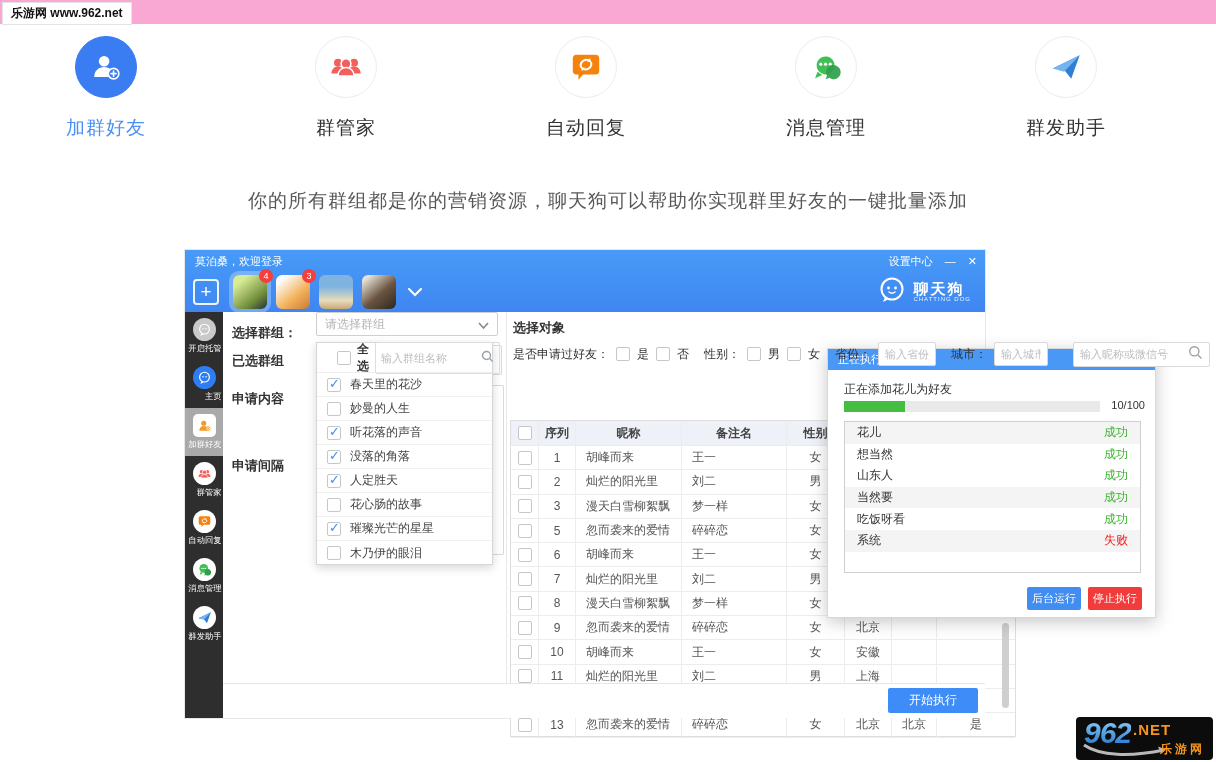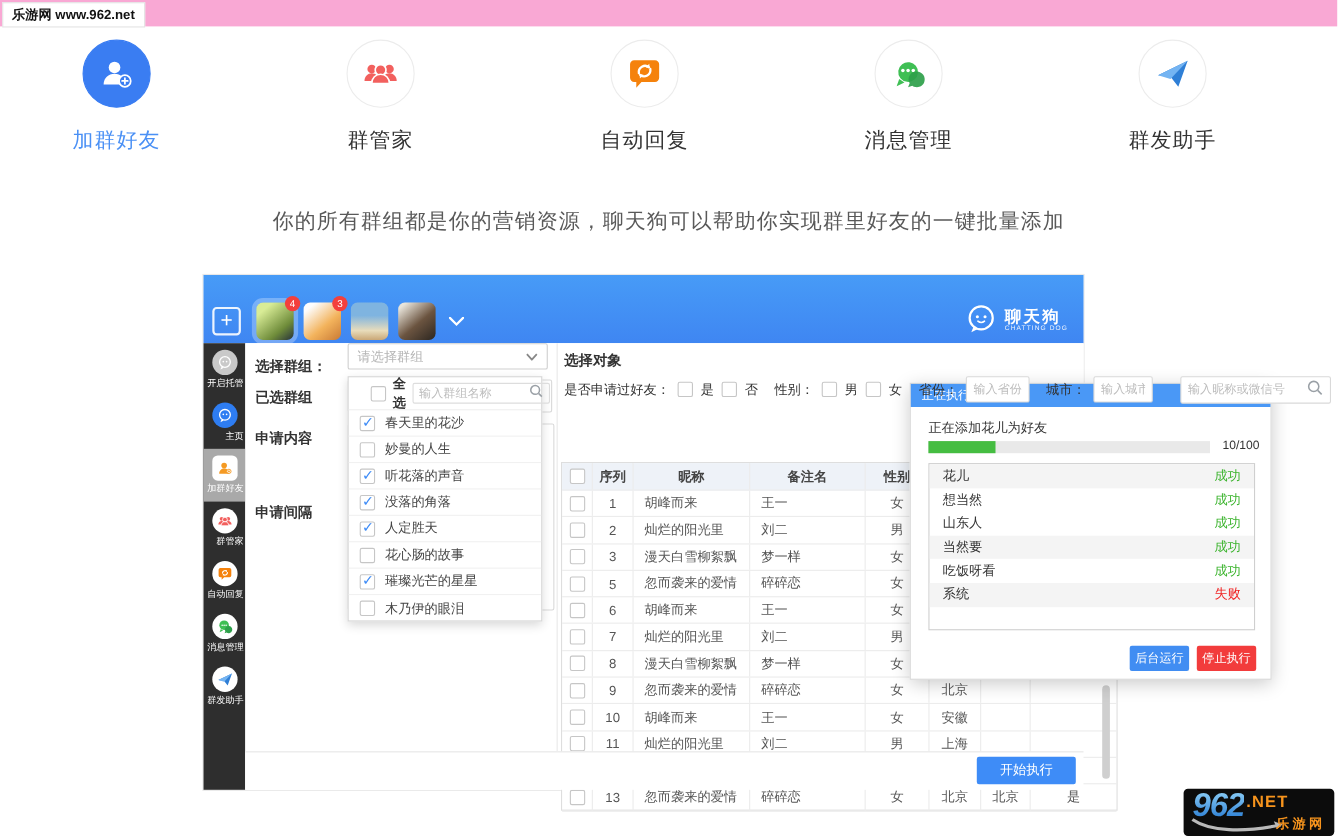--- a/index.html
+++ b/index.html
@@ -64,21 +64,21 @@
 
   .groupselect { position:absolute; left:93px; top:0; width:182px; height:24px; border:1px solid #cfcfcf; border-radius:2px; background:#fff; display:flex; align-items:center; padding:0 8px; cursor:pointer; }
   .groupselect .ph { font-size:12px; color:#b5b5b5; flex:1; }
   .selbox { position:absolute; left:93px; top:33px; width:186px; height:30px; border:1px solid #d9d9d9; border-radius:2px; background:#fff; }
   .ta { position:absolute; left:93px; top:73px; width:188px; height:170px; border:1px solid #d9d9d9; border-radius:2px; background:#fff; font-size:12px; color:#777; }
   .frag { position:absolute; font-size:11px; color:#888; }
 
   .dropdown { position:absolute; left:93px; top:30px; width:177px; height:223px; background:#fff; border:1px solid #d6d6d6; box-shadow:0 3px 9px rgba(0,0,0,.16); z-index:30; }
   .dd-head { height:30px; display:flex; align-items:center; padding:0 20px; gap:6px; border-bottom:1px solid #efefef; }
   .dd-all { font-size:12px; color:#333; font-weight:bold; }
-  .dd-search { flex:1; height:19px; border:1px solid #ddd; border-radius:2px; display:flex; align-items:center; padding:0 5px; gap:16px; }
+  .dd-search { flex:1; height:32px; border:1px solid #ddd; border-radius:2px; display:flex; align-items:center; padding:0 5px; gap:16px; }
   .dd-search input { border:0; outline:0; width:84px; font-size:11px; color:#555; }
   .dd-search input::placeholder { color:#bdbdbd; }
   .dd-item { height:24px; display:flex; align-items:center; gap:9px; padding:0 10px; border-bottom:1px solid #f1f1f1; cursor:pointer; font-size:12px; color:#444; }
   .dd-item:last-child { border-bottom:0; }
 
   .cb { display:inline-block; width:14px; height:14px; border:1px solid #c6c6c6; border-radius:2px; background:#fff; position:relative; flex:0 0 auto; cursor:pointer; }
   .cb.on::after { content:"✓"; position:absolute; left:1px; top:-3px; font-size:13px; font-weight:bold; color:#3e8cf7; }
 
   
   .t-heading { position:absolute; left:290px; top:7px; font-size:13px; font-weight:bold; color:#333; }
@@ -198,20 +198,28 @@
         </div>
         <div class="flabel">群发助手</div>
       </div>
     </div>
 
   <div class="tagline">你的所有群组都是你的营销资源，聊天狗可以帮助你实现群里好友的一键批量添加</div>
 
   <div class="appwin">
 
     <div class="titlebar">
+      <div class="tb-row1">
+        <span>莫泊桑，欢迎登录</span>
+        <span class="tb-right">
+          <span>设置中心</span>
+          <span>—</span>
+          <span>✕</span>
+        </span>
+      </div>
       <div class="tb-row2">
         <div class="addbtn">+</div>
         <div class="avatars" id="avatars">
             <div class="av a1 sel">
               <span class="badge">4</span>
             </div>
             <div class="av a2">
               <span class="badge">3</span>
             </div>
             <div class="av a3"></div>

